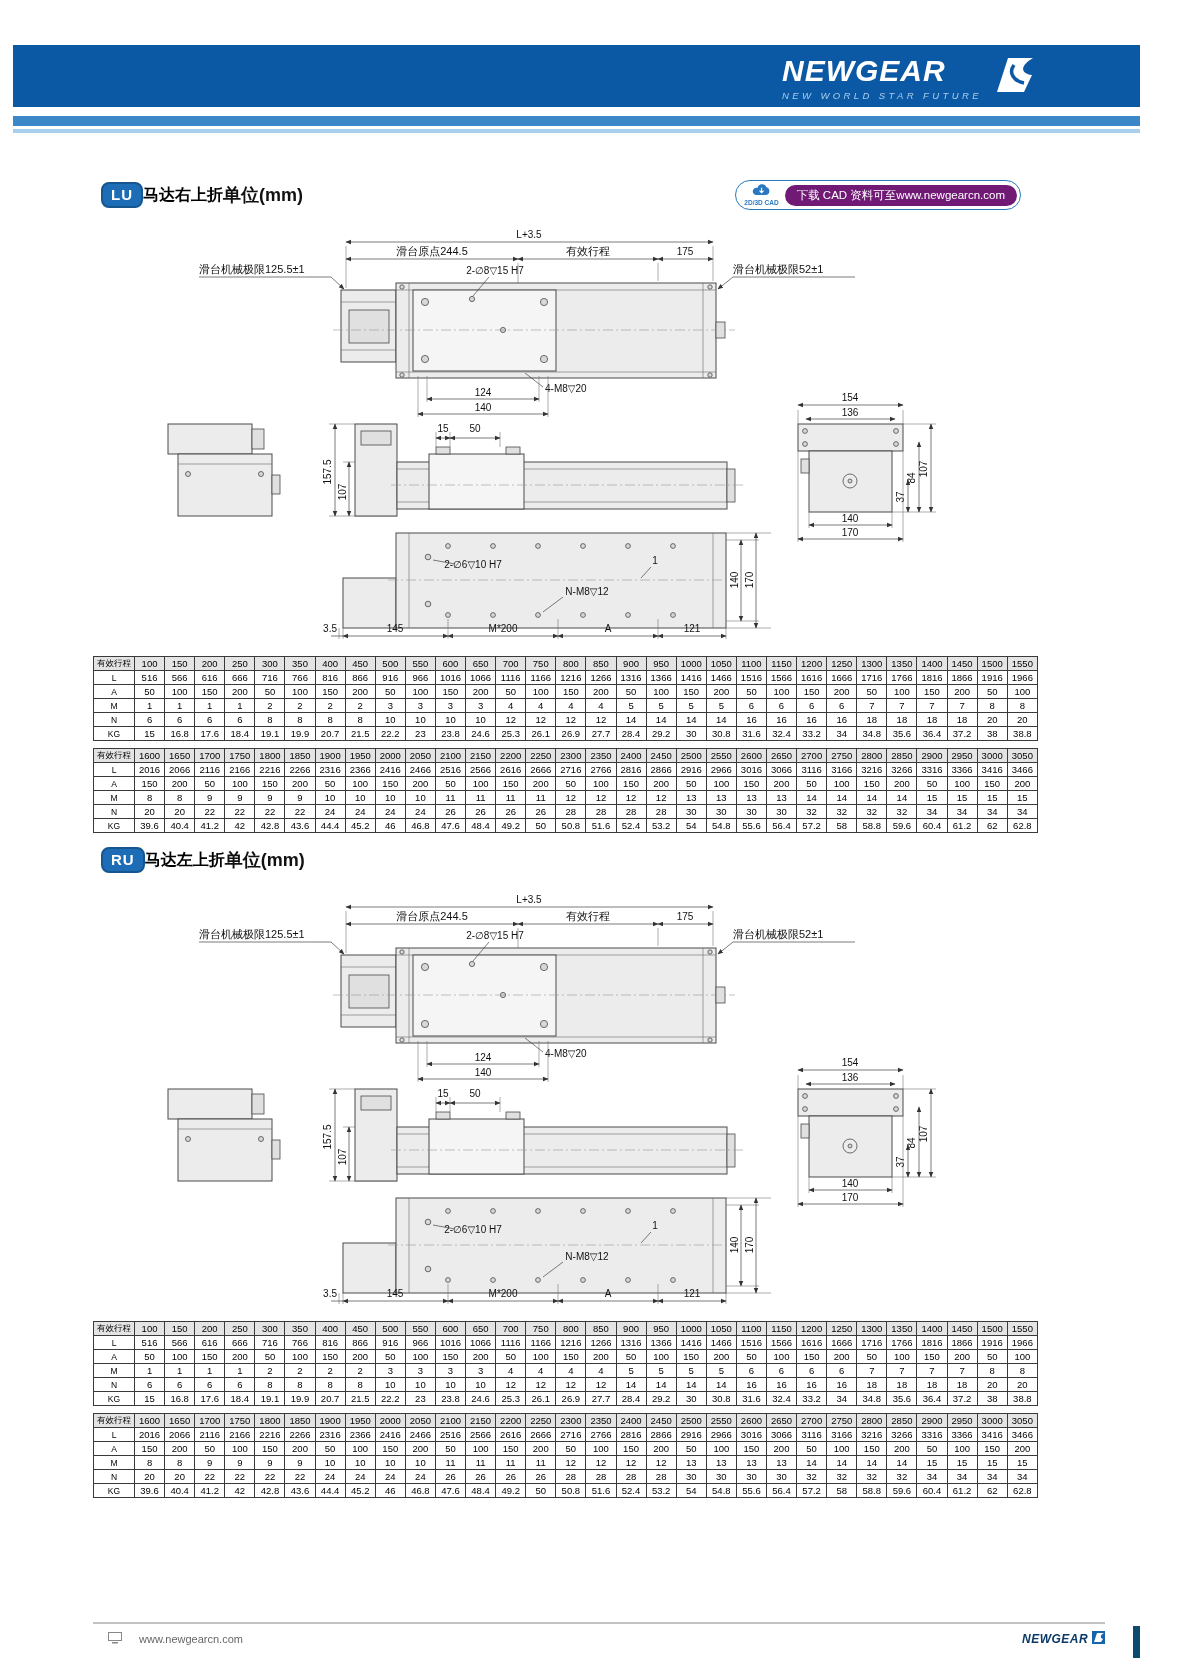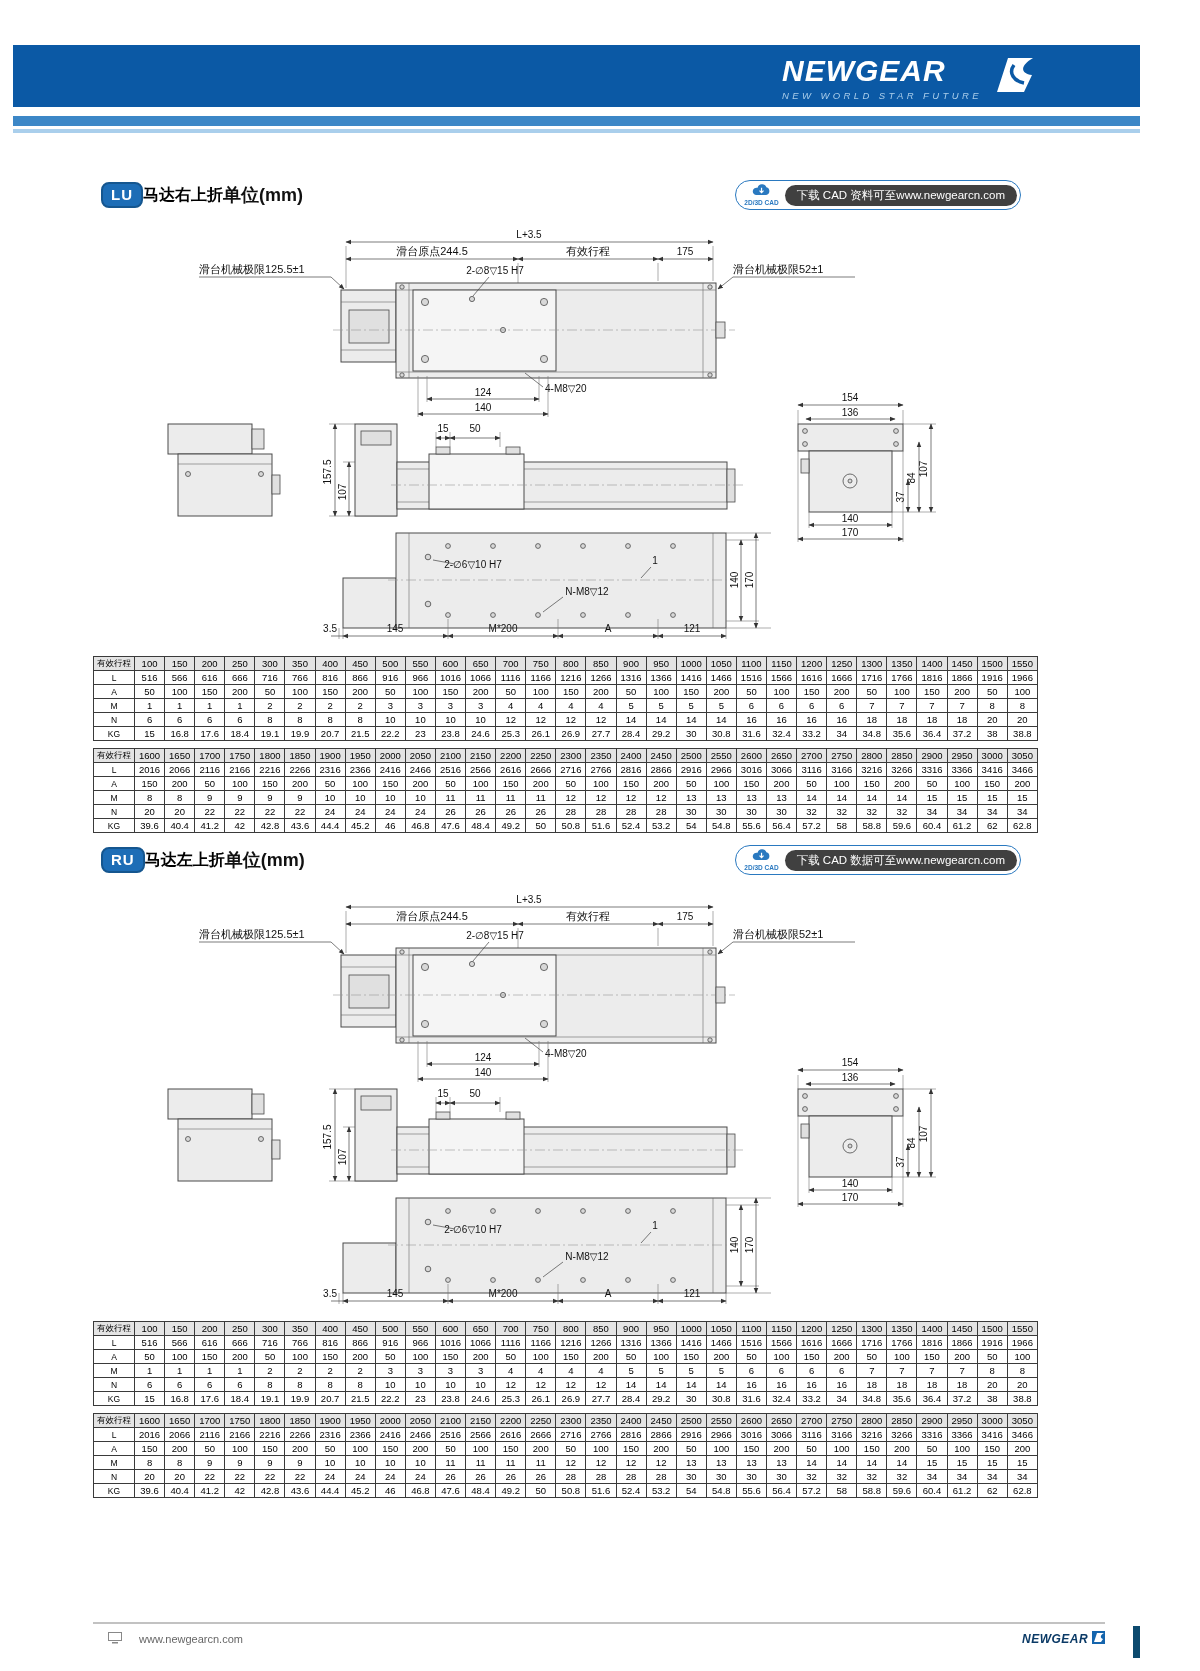--- a/index.html
+++ b/index.html
@@ -22,21 +22,21 @@
   .sec-ru { top:845px; }
   .sec-head { display:flex; align-items:center; height:30px; margin-left:8px; }
   .badge { background:#1d6db6; border:2px solid #15568f; color:#fff; font-weight:bold;
            font-size:15px; line-height:1; padding:3px 8px 4px; border-radius:8px; letter-spacing:1px; }
   .sec-title { font-size:16px; font-weight:bold; color:#000; }
   .sec-unit { font-size:18px; color:#111;font-weight:bold; }
   .cad-pill { margin-left:auto; margin-right:22px; display:flex; align-items:center; gap:6px;
               border:1.5px solid #2a79c0; border-radius:15px; padding:2px 3px 2px 8px; background:#fff; cursor:pointer; }
   .cloud-col { display:flex; flex-direction:column; align-items:center; line-height:1; }
   .cad-mini { font-size:6.5px; color:#2a79c0; font-weight:bold; margin-top:1px; }
-  .cad-btn { background:#404040; color:#fff; border-radius:11px; font-size:11.5px; padding:3px 12px; white-space:nowrap; }
+  .cad-btn { background:#701a75; color:#fff; border-radius:11px; font-size:11.5px; padding:3px 12px; white-space:nowrap; }
   .drawing { margin-top:16px; }
 
   
   .tables { margin-top:8px; }
   .spec { border-collapse:collapse; table-layout:fixed; width:945px; margin-bottom:7px; }
   .spec td { border:1px solid #3a3a3a; text-align:center; font-size:9.5px; height:14px; padding:0;
              color:#000; overflow:hidden; white-space:nowrap; }
   .spec td:first-child { width:41px; font-size:8.5px; }
   .spec tr:first-child td { background:#e4e4e4; }
 
@@ -696,32 +696,20 @@
           </tbody>
         </table>
     </div>
   </div>
 
   <div class="section sec-ru">
     <div class="sec-head">
       <span class="badge">RU</span>
       <span class="sec-title">马达左上折</span>
       <span class="sec-unit">单位(mm)</span>
-      <div class="cad-pill">
-        <span class="cloud-col">
-          <span>
-            <svg width="22" height="13" viewBox="0 0 24 14">
-              <path d="M6 13 a4 4 0 1 1 1.2-7.8 A5 5 0 0 1 16.8 4.6 4.3 4.3 0 0 1 16.5 13 Z" fill="#2a79c0"></path>
-              <path d="M11.5 5 v5 M9.3 8.2 L11.5 10.5 L13.7 8.2" stroke="#fff" stroke-width="1.3" fill="none"></path>
-            </svg>
-          </span>
-          <span class="cad-mini">2D/3D CAD</span>
-        </span>
-        <span class="cad-btn">下载 CAD 数据可至www.newgearcn.com</span>
-      </div>
     </div>
     <div class="drawing">
 <svg viewBox="0 0 945 418" width="945" height="418">
   <defs>
     <marker id="ar" viewBox="0 0 10 10" refX="9" refY="5" markerWidth="8" markerHeight="8" orient="auto-start-reverse">
       <path d="M0,1 L10,5 L0,9 z" fill="#333"></path>
     </marker>
   </defs>
 
   <g>

